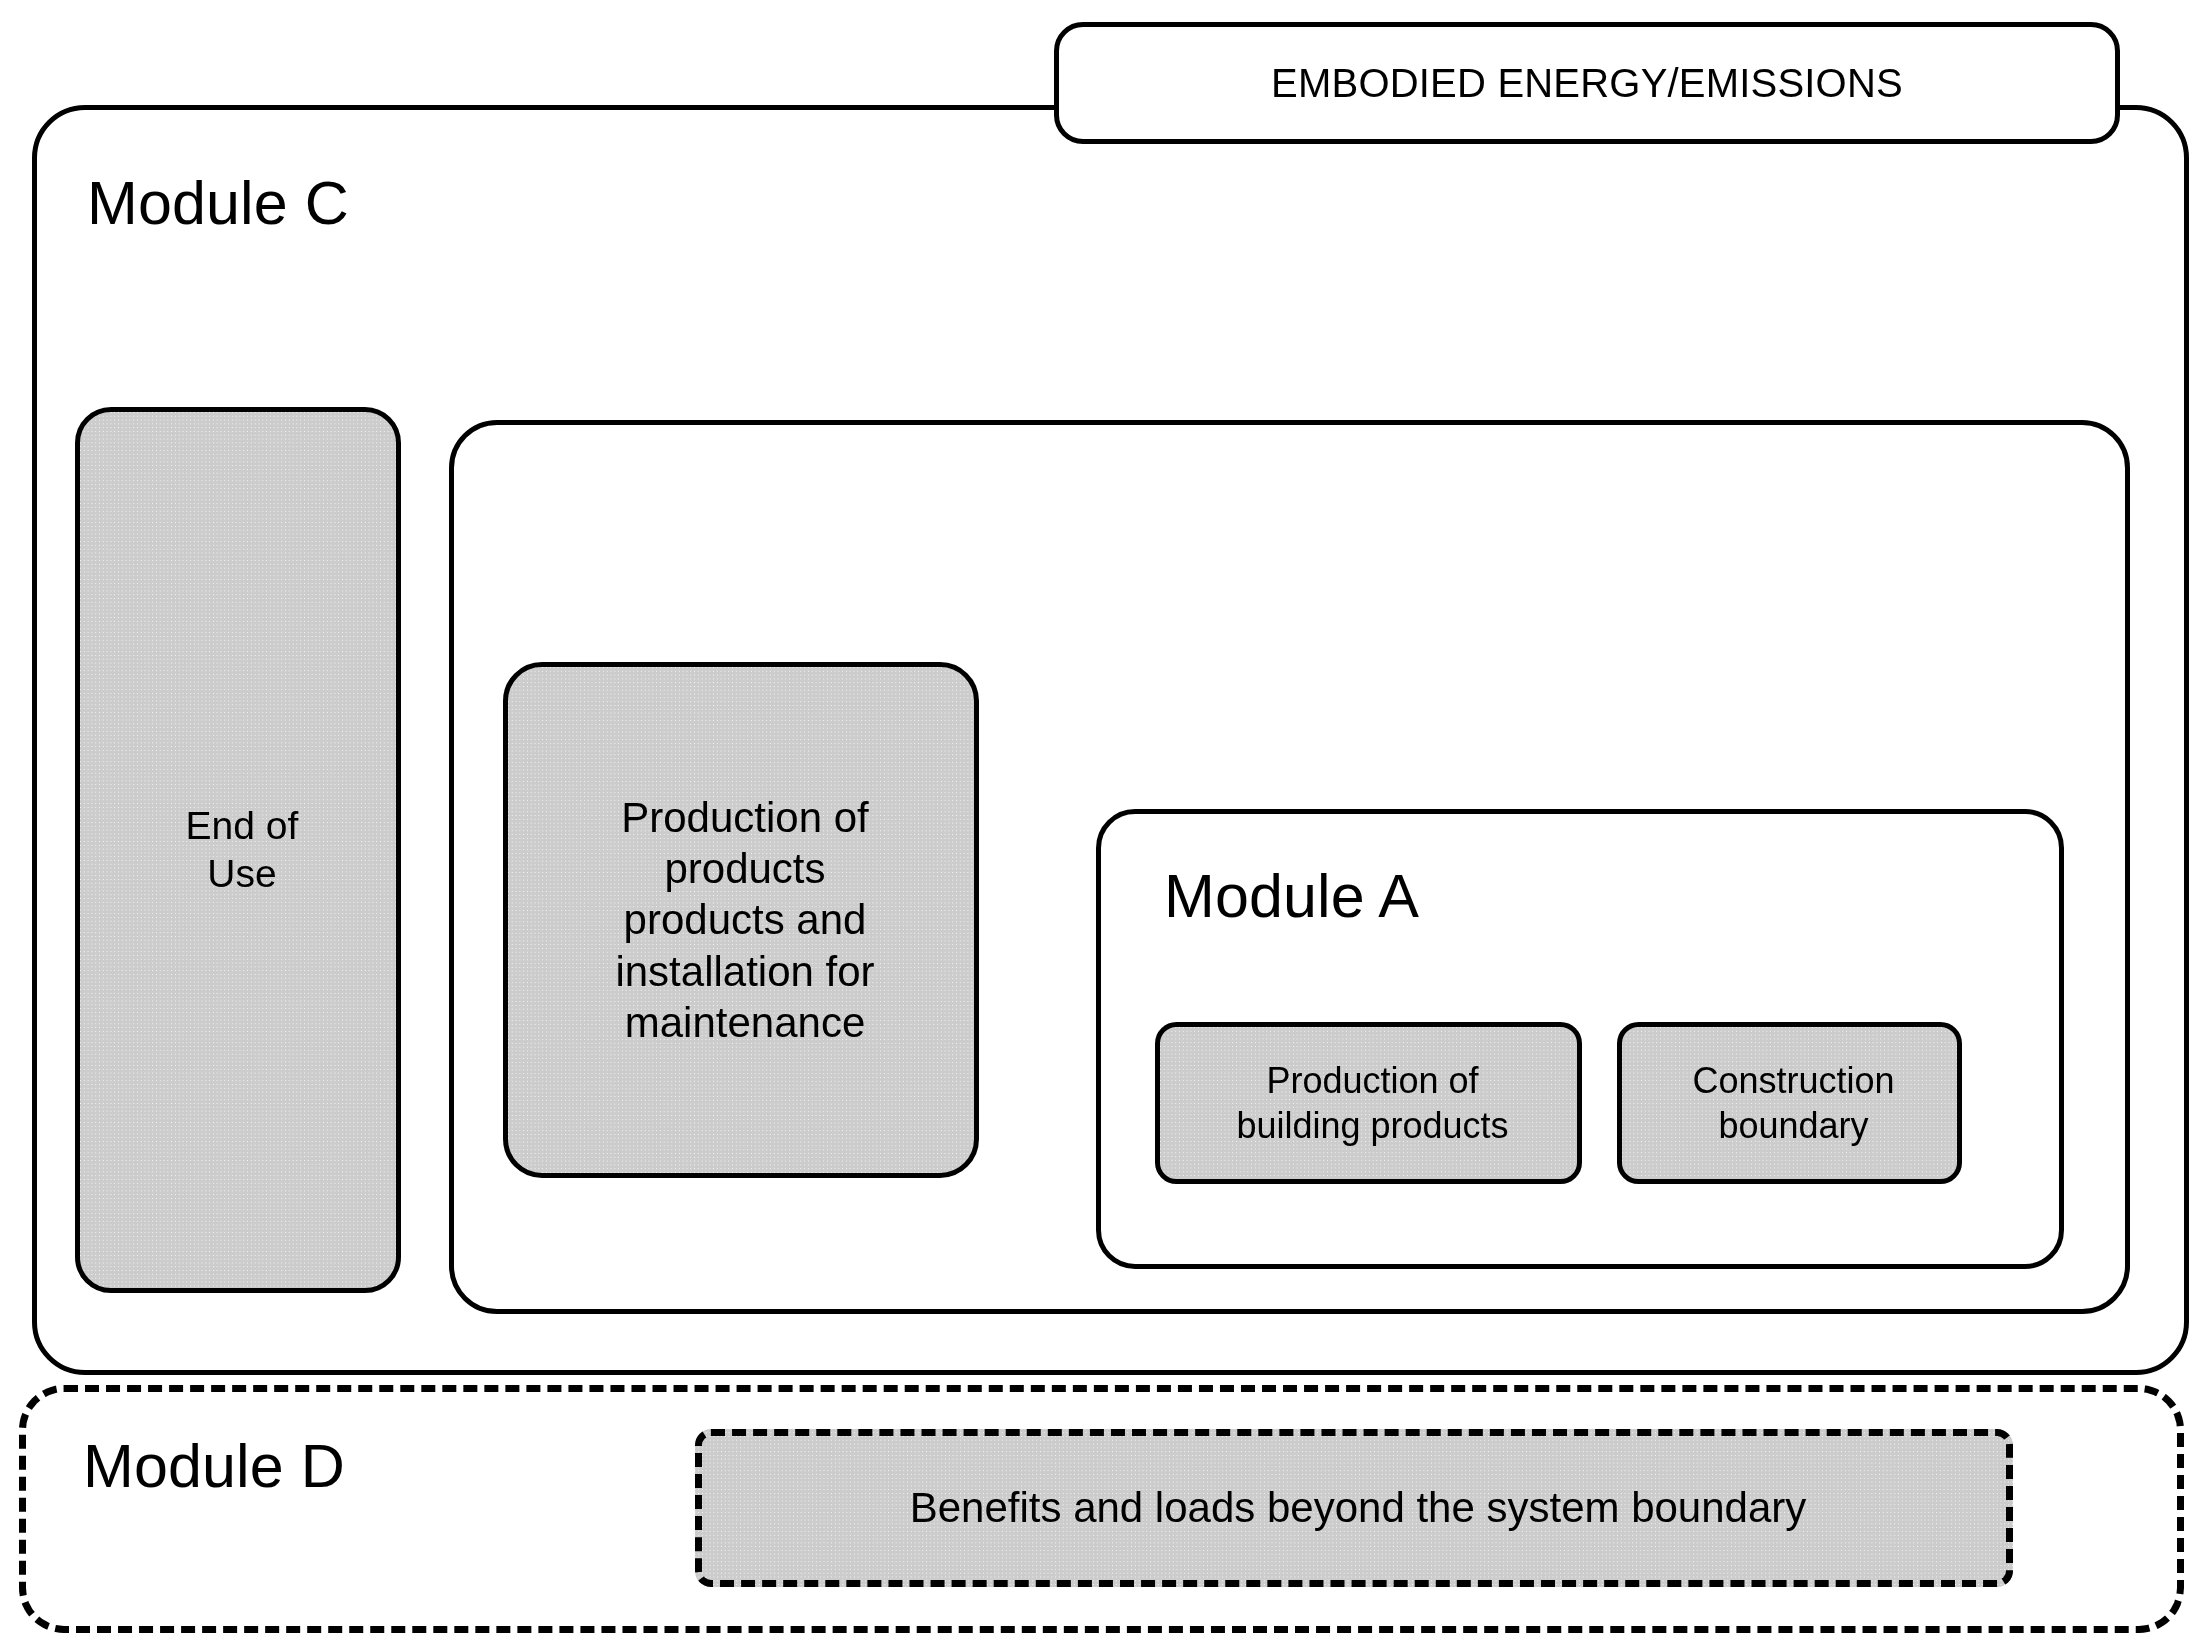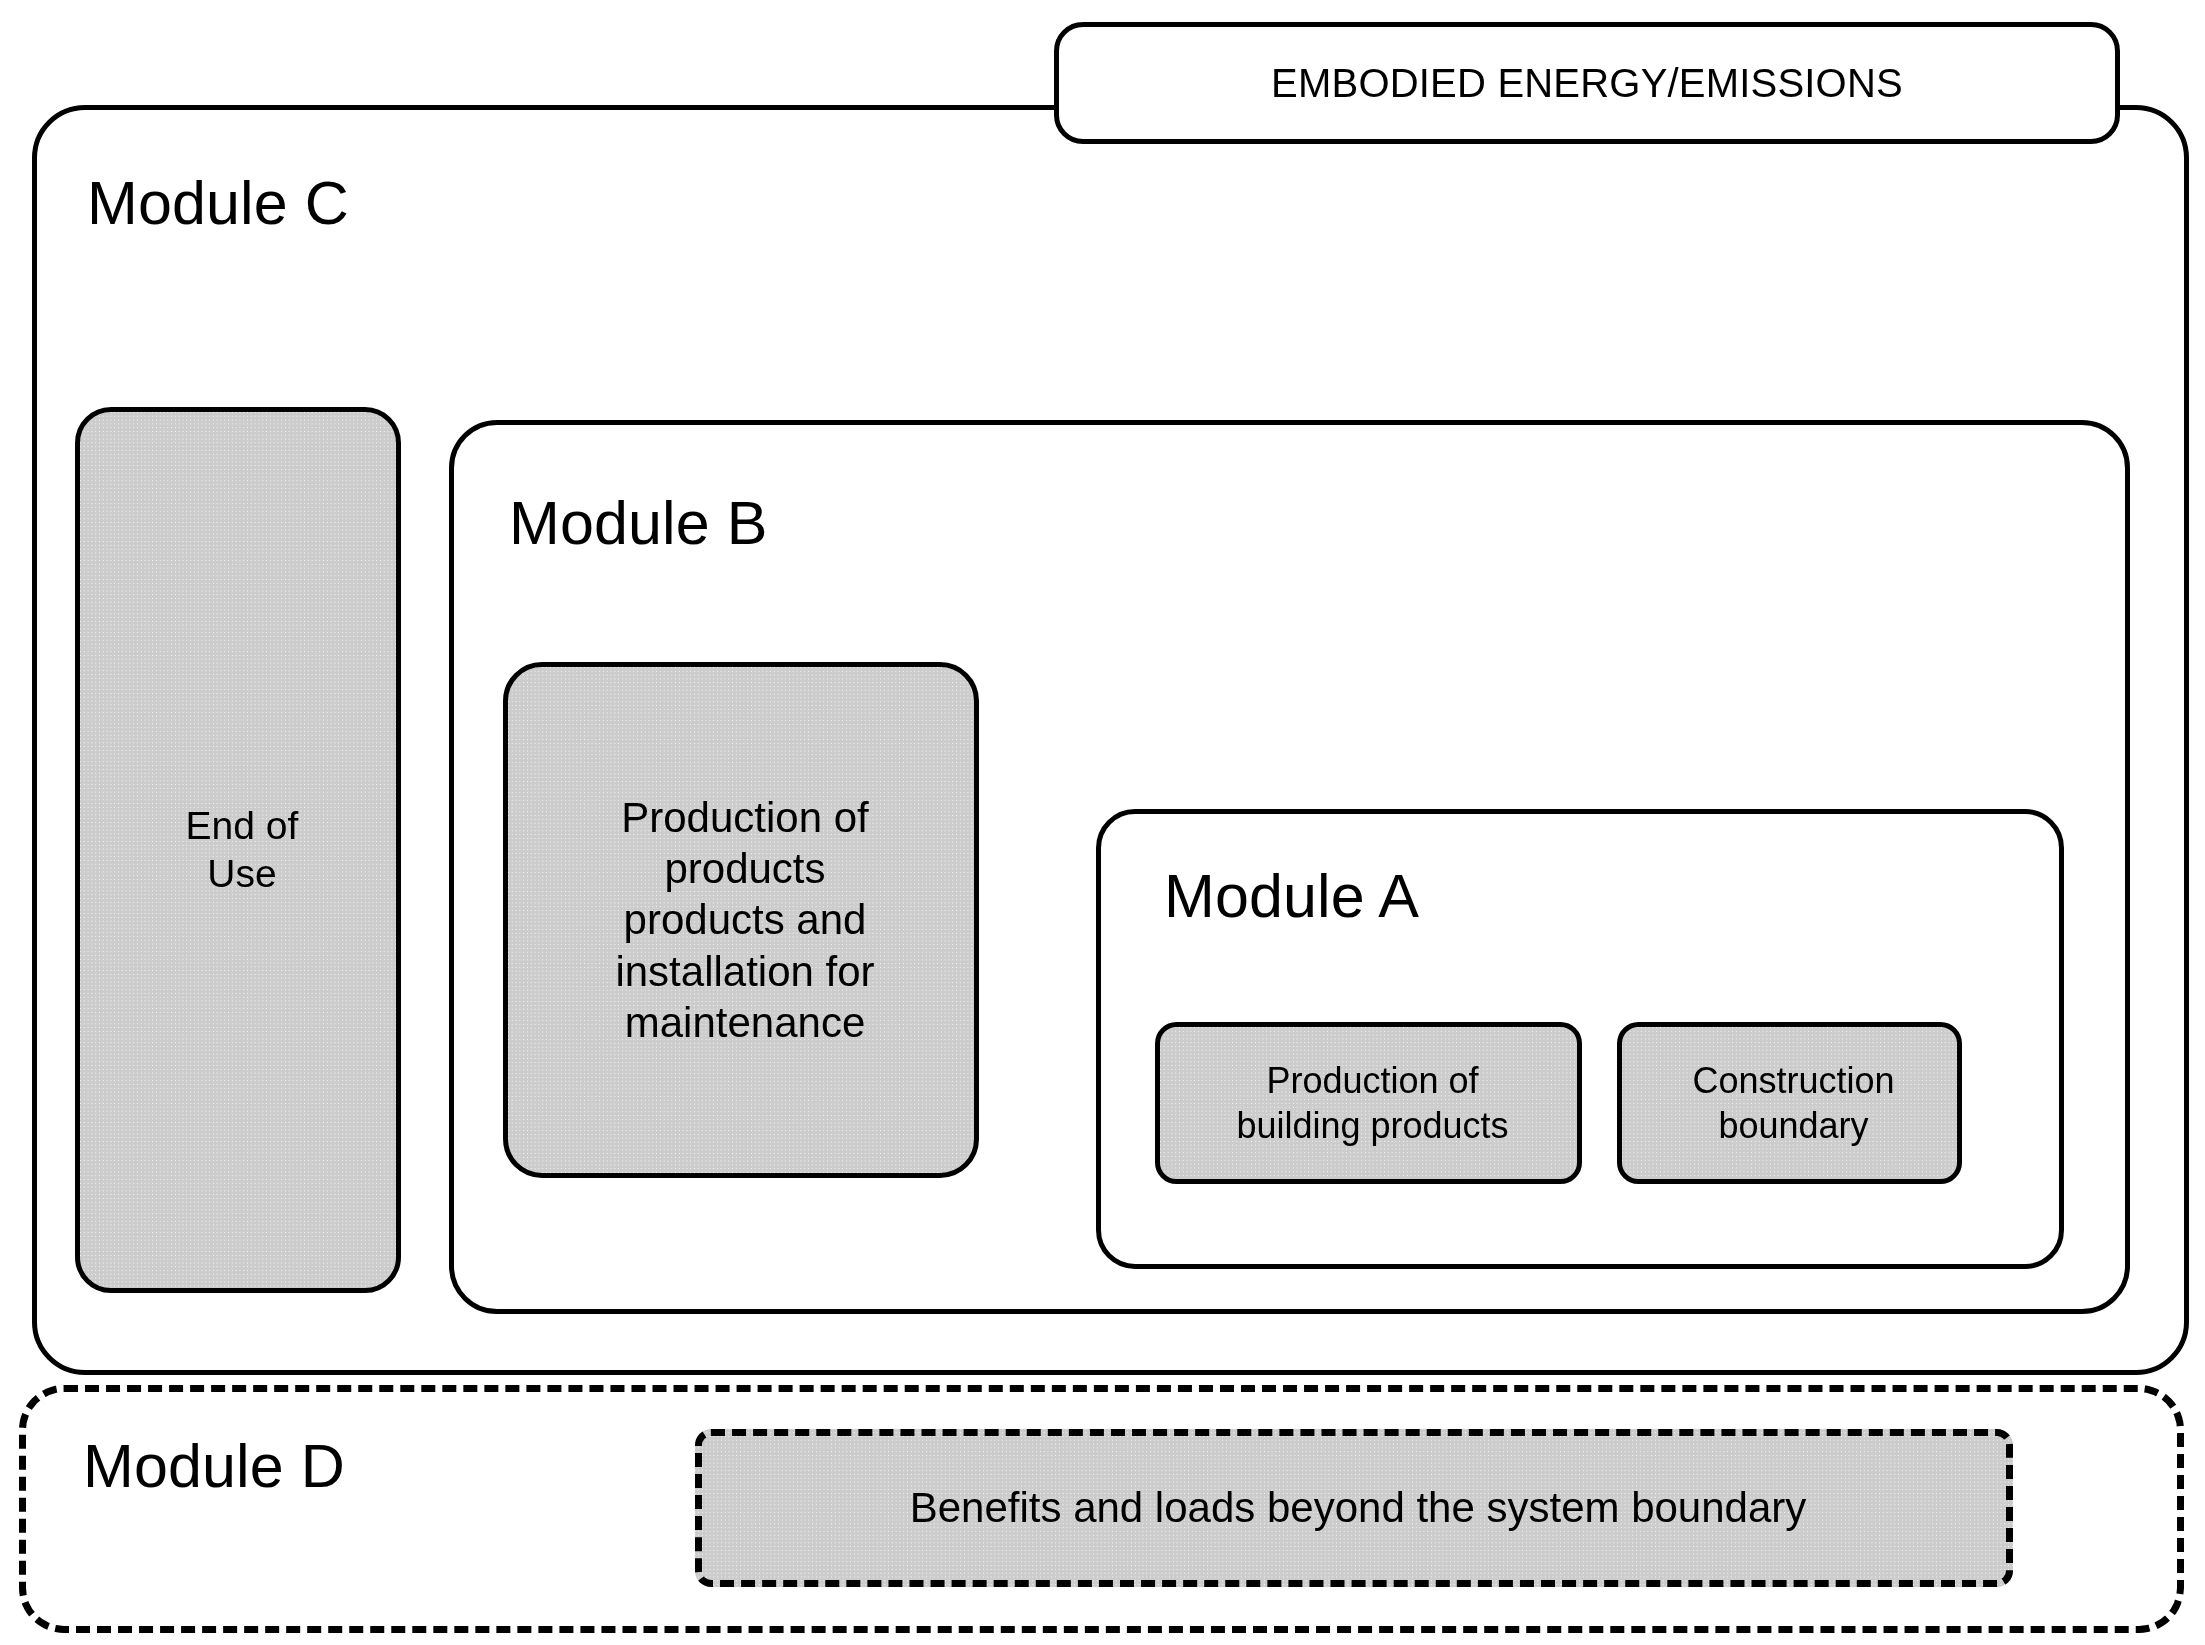--- a/index.html
+++ b/index.html
@@ -83,21 +83,20 @@
   <div class="module-title" style="left:87px; top:173px;text-align:center;">Module C</div>
 
   <div class="box solid-border grey-fill centered-flex t-endofuse" style="left:75px; top:407px; width:326px; height:886px; border-radius:36px; flex-direction:column;">
     <div>End of</div>
     <div>Use</div>
   </div>
 
   <div class="box solid-border" style="left:449px; top:420px; width:1681px; height:894px; border-radius:48px;">
   </div>
 
-  <div class="module-title" style="left:509px; top:493px;">Module B</div>
 
   <div class="box solid-border grey-fill centered-flex t-moduleb" style="left:503px; top:662px; width:476px; height:516px; border-radius:39px; flex-direction:column;">
     <div>Production of</div>
     <div>products</div>
     <div>products and</div>
     <div>installation for</div>
     <div>maintenance</div>
   </div>
 
   <div class="box solid-border" style="left:1096px; top:809px; width:968px; height:460px; border-radius:39px;">

